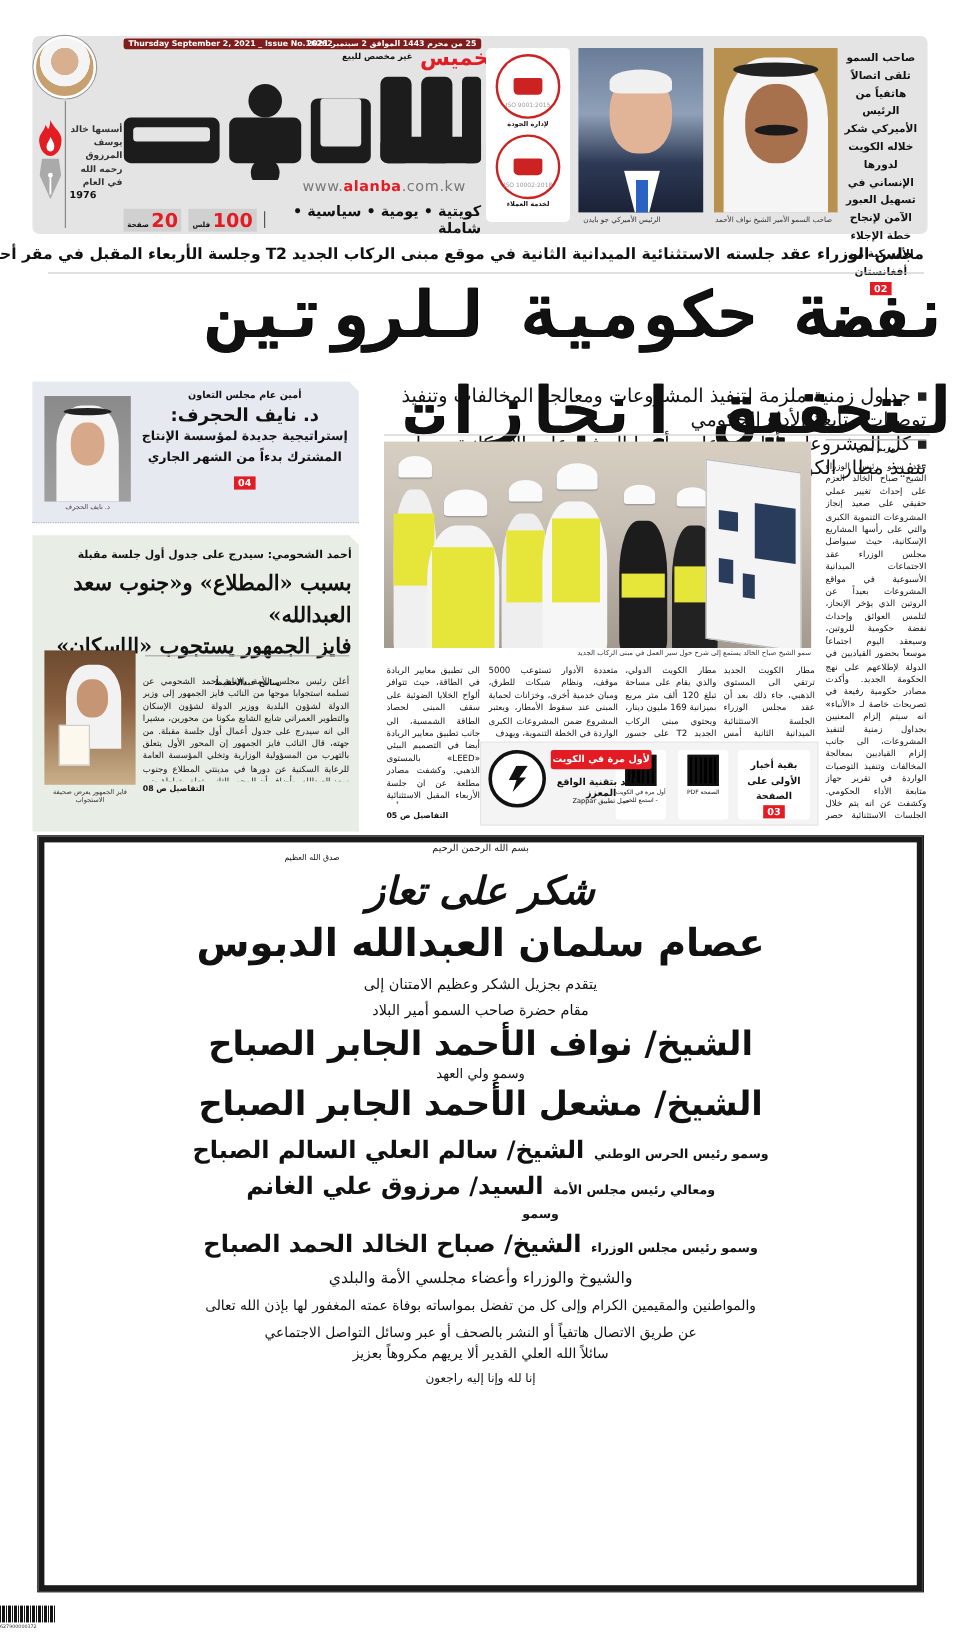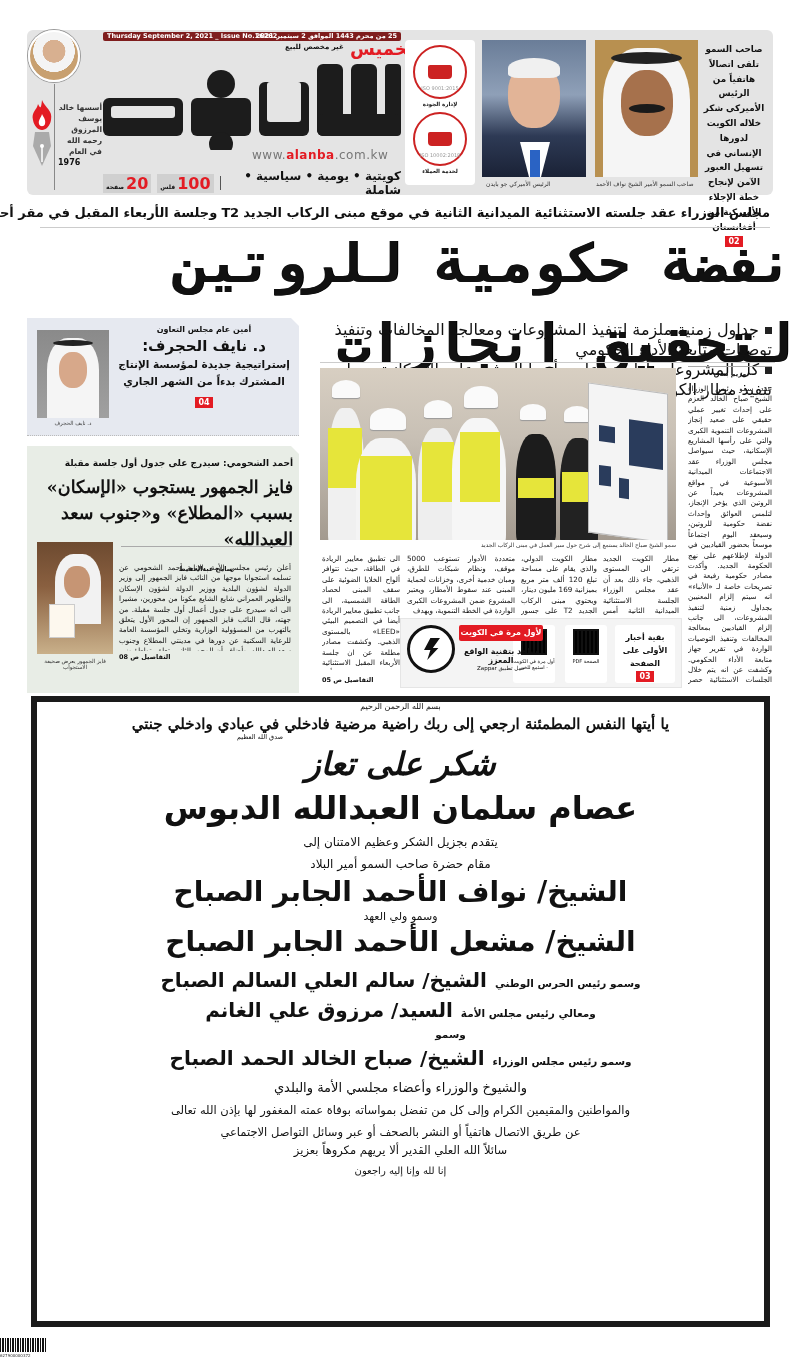--- a/index.html
+++ b/index.html
@@ -217,22 +217,22 @@
     <div class="t2">د. نايف الحجرف:</div>
     <div class="t3">إستراتيجية جديدة لمؤسسة الإنتاج المشترك بدءاً من الشهر الجاري</div>
     <span class="pgbadge">04</span>
   </div>
 </div>
 
 <div class="abs box2">
   <div class="fold"></div>
   <div class="kick">أحمد الشحومي: سيدرج على جدول أول جلسة مقبلة</div>
   <div class="head">
+    <div>بسبب «المطلاع» و«جنوب سعد العبدالله»</div>
     <div>فايز الجمهور يستجوب «الإسكان»</div>
-    <div>بسبب «المطلاع» و«جنوب سعد العبدالله»</div>
   </div>
   <div class="photo">
       <div class="gh"></div>
       <div class="face"></div>
       <div class="paper"></div>
     </div>
   <div class="pcap">فايز الجمهور يعرض صحيفة الاستجواب</div>
   <div class="byline">سامح عبدالحفيظ</div>
   <div class="body" style="height:88px;overflow:hidden">أعلن رئيس مجلس الأمة بالإنابة أحمد الشحومي عن تسلمه استجوابا موجها من النائب فايز الجمهور إلى وزير الدولة لشؤون البلدية ووزير الدولة لشؤون الإسكان والتطوير العمراني شايع الشايع مكونا من محورين، مشيرا الى انه سيدرج على جدول أعمال أول جلسة مقبلة. من جهته، قال النائب فايز الجمهور إن المحور الأول يتعلق بالتهرب من المسؤولية الوزارية وتخلي المؤسسة العامة للرعاية السكنية عن دورها في مدينتي المطلاع وجنوب سعد العبدالله. وأضاف أن المحور الثاني يتعلق بتواطؤ وزير الإسكان مع وزير المالية وبنك الائتمان لفرض قانون التمويل العقاري كخيار وحيد لتمويل القروض الإسكانية العقارية لمصلحة البنوك والتجار.</div>
   <div class="more">التفاصيل ص 08</div>
@@ -288,21 +288,20 @@
     </div>
   <div class="first">لأول مرة في الكويت</div>
   <div class="watch">شاهد بتقنية الواقع المعزز</div>
   <div class="zap">حمل تطبيق Zappar</div>
   <div class="clock"></div>
 </div>
 
 <div class="abs ad">
   <div class="ad-inner">
     <div class="cal-small" style="">بسم الله الرحمن الرحيم</div>
-    <div class="cal-verse" style="margin-top:4px">يا أيتها النفس المطمئنة ارجعي إلى ربك راضية مرضية فادخلي في عبادي وادخلي جنتي</div>
     <div class="cal-sadaq" style="text-align:left;padding-left:200px">صدق الله العظيم</div>
     <div class="cal-thanks" style="margin-top:4px">شكر على تعاز</div>
     <div class="ad-name" style="font-size:32px;margin-top:6px">عصام سلمان العبدالله الدبوس</div>
     <div class="ad-line" style="margin-top:8px">يتقدم بجزيل الشكر وعظيم الامتنان إلى</div>
     <div class="ad-line" style="margin-top:8px;font-weight:normal">مقام حضرة صاحب السمو أمير البلاد</div>
     <div class="ad-name" style="font-size:28px;margin-top:4px">الشيخ/ نواف الأحمد الجابر الصباح</div>
     <div class="ad-line" style="margin-top:2px;font-weight:normal;font-size:11px">وسمو ولي العهد</div>
     <div class="ad-name" style="font-size:28px;margin-top:2px">الشيخ/ مشعل الأحمد الجابر الصباح</div>
     <div class="ad-row" style="margin-top:10px">
         <span class="pre">وسمو رئيس الحرس الوطني</span>

